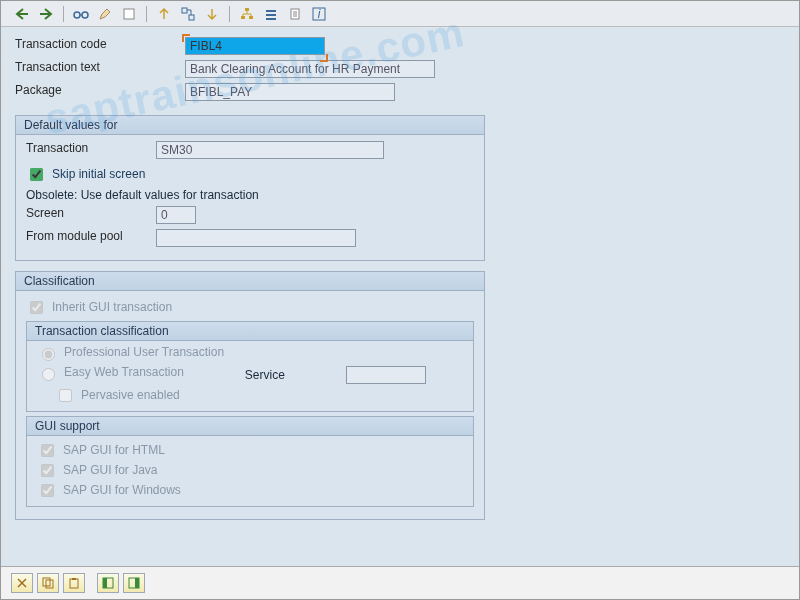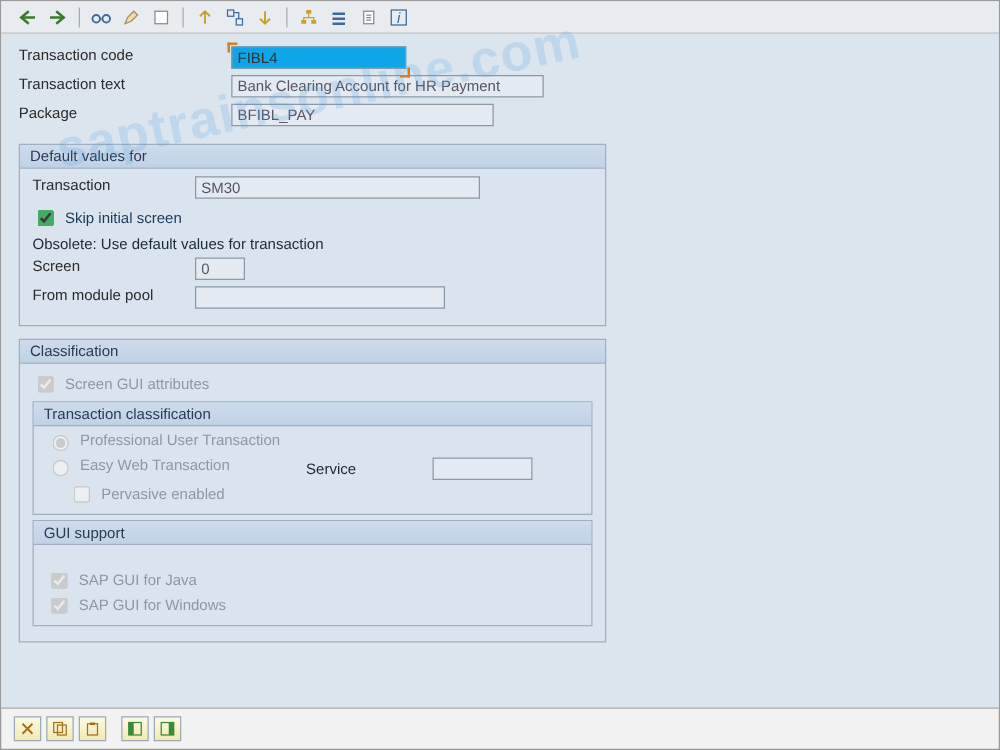--- a/index.html
+++ b/index.html
@@ -155,21 +155,21 @@
         <input type="text" class="ro" readonly="" style="width: 200px;" value="">
       </div>
     </div>
   </div>
 
   <div class="groupbox" style="width:470px">
     <div class="gtitle">Classification</div>
     <div class="gbody">
       <label class="chk disabled">
         <input type="checkbox" checked="" disabled="" style="">
-          <span>Screen GUI attributes</span>
+          <span>Inherit GUI transaction</span>
       </label>
 
       <div class="innerbox">
         <div class="gtitle">Transaction classification</div>
         <div class="gbody">
           <label class="radio">
             <input type="radio" name="txc" checked="" disabled="" style="">
               <span>Professional User Transaction</span>
           </label><br>
           <div style="display:flex; align-items:center; gap:61px">
@@ -183,21 +183,24 @@
           <label class="chk disabled" style="margin-left:18px">
             <input type="checkbox" disabled="" style="">
               <span>Pervasive enabled</span>
           </label>
         </div>
       </div>
 
       <div class="innerbox">
         <div class="gtitle">GUI support</div>
         <div class="gbody">
-          <br>
+          <label class="chk disabled">
+              <input type="checkbox" checked="" disabled="" style="">
+              <span>SAP GUI for HTML</span>
+            </label><br>
           <label class="chk disabled">
               <input type="checkbox" checked="" disabled="" style="">
               <span>SAP GUI for Java</span>
             </label><br>
           <label class="chk disabled">
               <input type="checkbox" checked="" disabled="" style="">
               <span>SAP GUI for Windows</span>
             </label>
         </div>
       </div>

